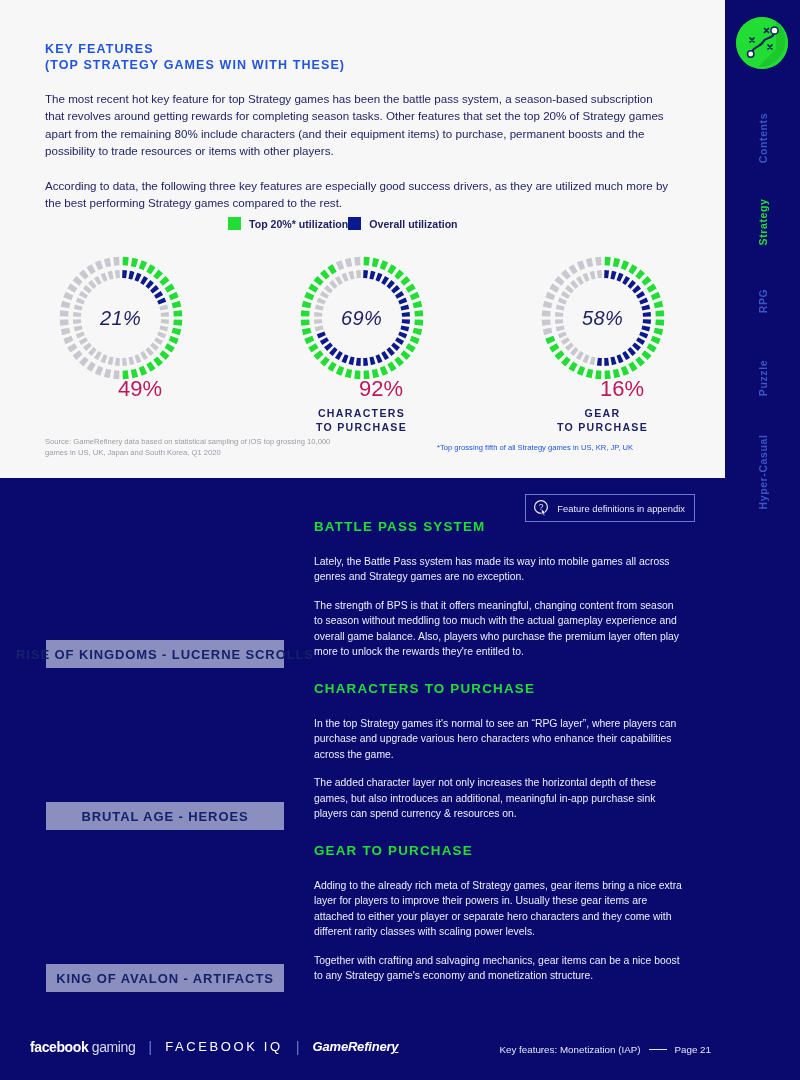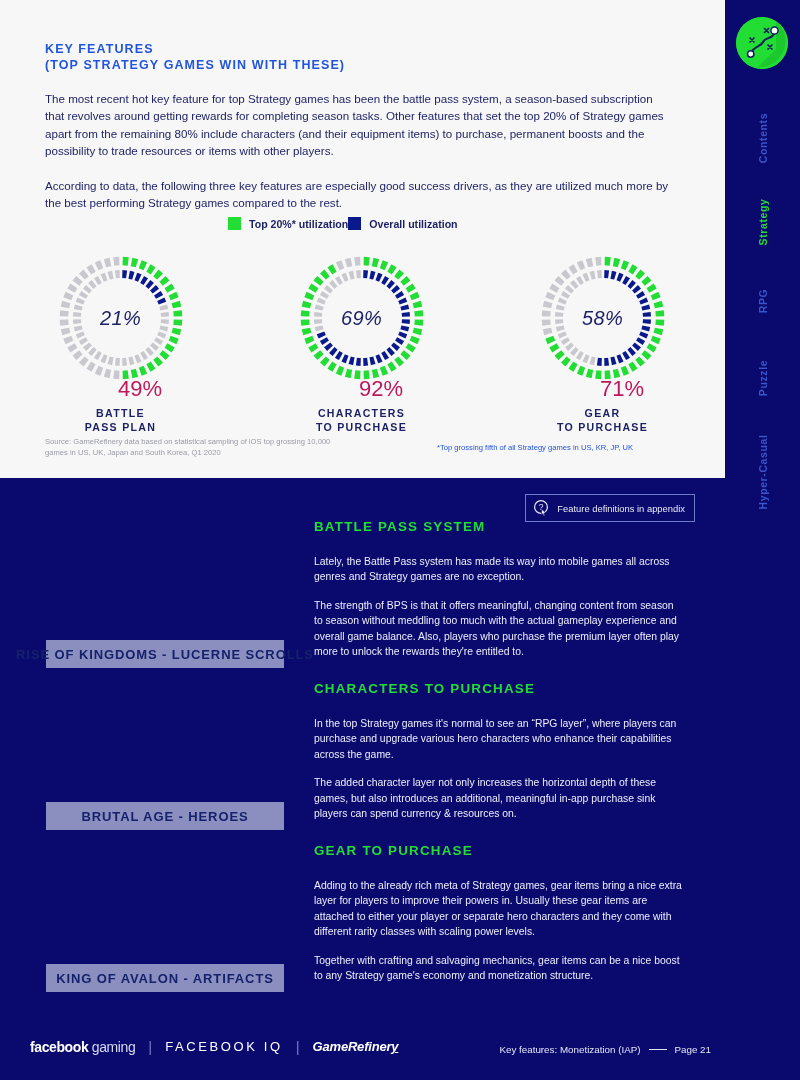--- a/index.html
+++ b/index.html
@@ -269,24 +269,20 @@
               <path d="M33.080719059485936 31.066907632453905 A48 48 0 0 1 36.6467020710801 28.02127041756048 L41.53891839256675 34.3510586813004 A40 40 0 0 0 38.56726588290495 36.88908969371159 Z" fill="#c8c8ce"></path>
               <path d="M38.95074965099656 26.34728186420334 A48 48 0 0 1 42.949272122726924 23.896984142131743 L46.79106010227244 30.91415345177645 A40 40 0 0 0 43.45895804249713 32.95606822016945 Z" fill="#c8c8ce"></path>
               <path d="M45.486822557414754 22.60403761628264 A48 48 0 0 1 49.819427595692055 20.809413849022185 L52.516189663076716 28.34117820751849 A40 40 0 0 0 48.905685464512295 29.83669801356887 Z" fill="#c8c8ce"></path>
               <path d="M52.52799797180217 19.929345985191034 A48 48 0 0 1 57.08800246149229 18.834585765906468 L58.57333538457691 26.695488138255392 A40 40 0 0 0 54.773331643168476 27.607788320992526 Z" fill="#c8c8ce"></path>
               <path d="M59.90089878713516 18.389066755678584 A48 48 0 0 1 64.57602028391467 18.02112671426957 L64.81335023659557 26.017605595224637 A40 40 0 0 0 60.91741565594597 26.324222296398816 Z" fill="#c8c8ce"></path>
             </g>
         </svg>
         <div class="donut-center">21%</div>
       </div>
       <div class="donut-outer-val">49%</div>
-      <div class="donut-label">
-        <div>BATTLE</div>
-        <div>PASS PLAN</div>
-      </div>
     </div>
 
     <div class="donut-cell">
       <div class="donut-wrap">
         <svg viewBox="0 0 132 132">
           <g>
               <path d="M67.81705745021304 4.776958567687728 A61.25 61.25 0 0 1 73.78270727683272 5.24646539136068 L72.70265810372125 13.677568153375937 A52.75 52.75 0 0 0 67.5648943754896 13.27321737870249 Z" fill="#22dd33"></path>
               <path d="M77.37208019236661 5.81496621170357 A61.25 61.25 0 0 1 83.19083592139825 7.211925866519799 L80.80516889557155 15.370270848308891 A52.75 52.75 0 0 0 75.7939139615892 14.167174982324298 Z" fill="#22dd33"></path>
               <path d="M86.64708457841378 8.33492913026268 A61.25 61.25 0 0 1 92.17566913246554 10.624943833277328 L88.5431272936744 18.309645505393945 A52.75 52.75 0 0 0 83.7817748818176 16.337428761165 Z" fill="#22dd33"></path>
               <path d="M95.41368921839532 12.274797473032692 A61.25 61.25 0 0 1 100.51597049742625 15.40147946213446 L95.72599908145689 22.423314965348453 A52.75 52.75 0 0 0 91.33178949012822 19.730539864530193 Z" fill="#22dd33"></path>
@@ -462,21 +458,21 @@
               <path d="M28.021270417560473 36.646702071080114 A48 48 0 0 1 31.066907632453905 33.08071905948593 L36.88908969371159 38.56726588290494 A40 40 0 0 0 34.351058681300394 41.53891839256676 Z" fill="#c8c8ce"></path>
               <path d="M33.080719059485936 31.066907632453905 A48 48 0 0 1 36.6467020710801 28.02127041756048 L41.53891839256675 34.3510586813004 A40 40 0 0 0 38.56726588290495 36.88908969371159 Z" fill="#c8c8ce"></path>
               <path d="M38.95074965099656 26.34728186420334 A48 48 0 0 1 42.949272122726924 23.896984142131743 L46.79106010227244 30.91415345177645 A40 40 0 0 0 43.45895804249713 32.95606822016945 Z" fill="#c8c8ce"></path>
               <path d="M45.486822557414754 22.60403761628264 A48 48 0 0 1 49.819427595692055 20.809413849022185 L52.516189663076716 28.34117820751849 A40 40 0 0 0 48.905685464512295 29.83669801356887 Z" fill="#c8c8ce"></path>
               <path d="M52.52799797180217 19.929345985191034 A48 48 0 0 1 57.08800246149229 18.834585765906468 L58.57333538457691 26.695488138255392 A40 40 0 0 0 54.773331643168476 27.607788320992526 Z" fill="#c8c8ce"></path>
               <path d="M59.90089878713516 18.389066755678584 A48 48 0 0 1 64.57602028391467 18.02112671426957 L64.81335023659557 26.017605595224637 A40 40 0 0 0 60.91741565594597 26.324222296398816 Z" fill="#c8c8ce"></path>
             </g>
         </svg>
         <div class="donut-center">58%</div>
       </div>
-      <div class="donut-outer-val">71%</div>
+      <div class="donut-outer-val">16%</div>
       <div class="donut-label">
         <div>GEAR</div>
         <div>TO PURCHASE</div>
       </div>
     </div>
   </div>
 
   <div class="src-note">Source: GameRefinery data based on statistical sampling of iOS top grossing 10,000 games in US, UK, Japan and South Korea, Q1 2020</div>
   <div class="star-note">*Top grossing fifth of all Strategy games in US, KR, JP, UK</div>
 </div>

